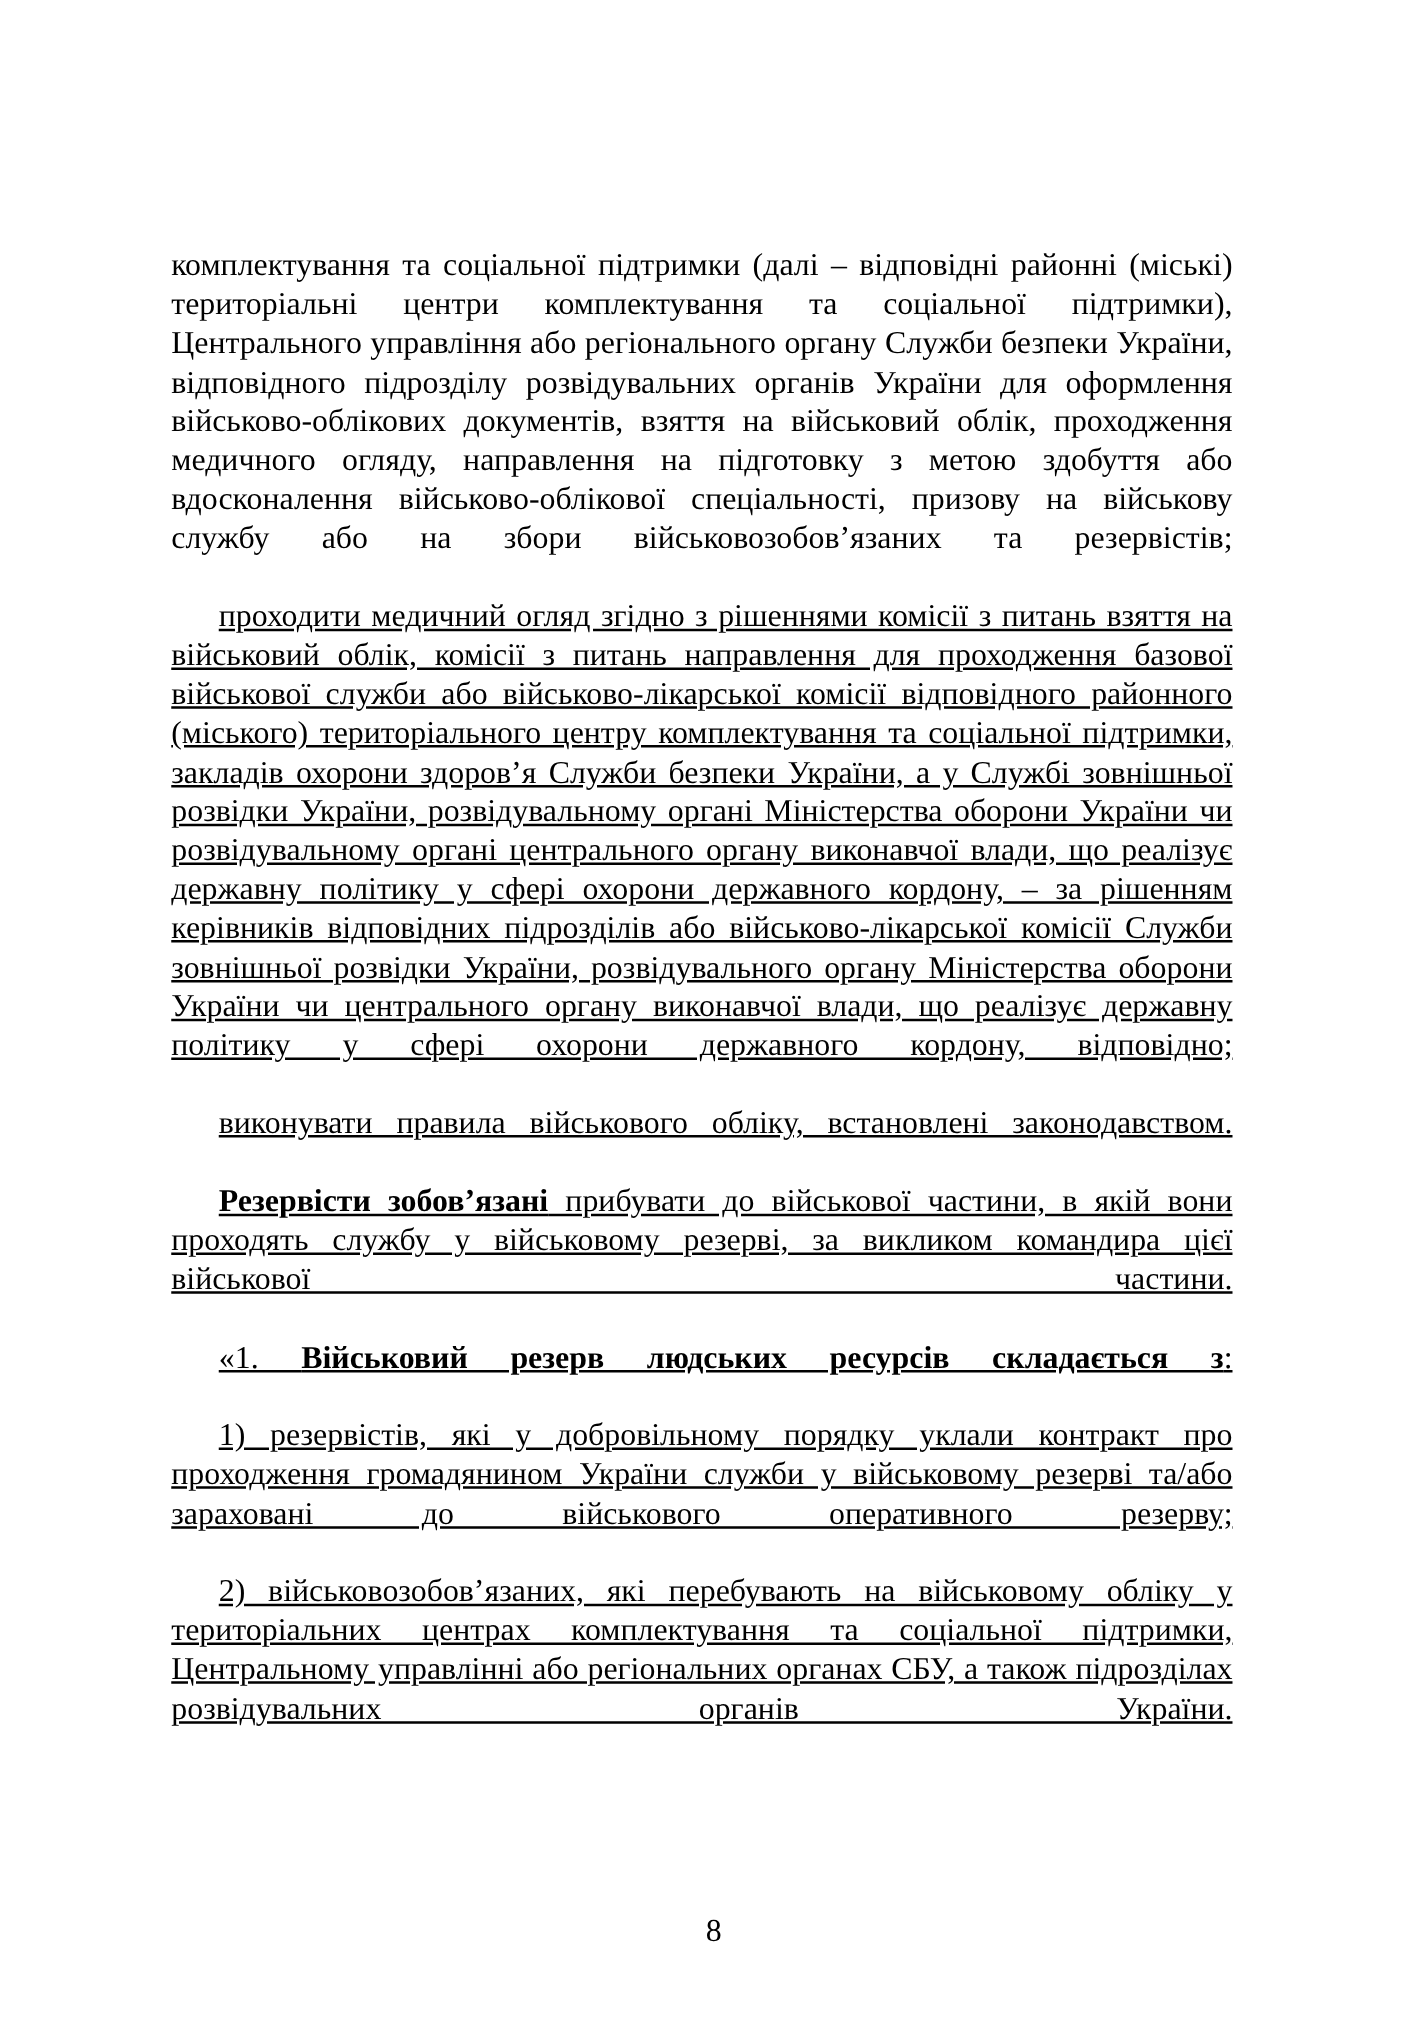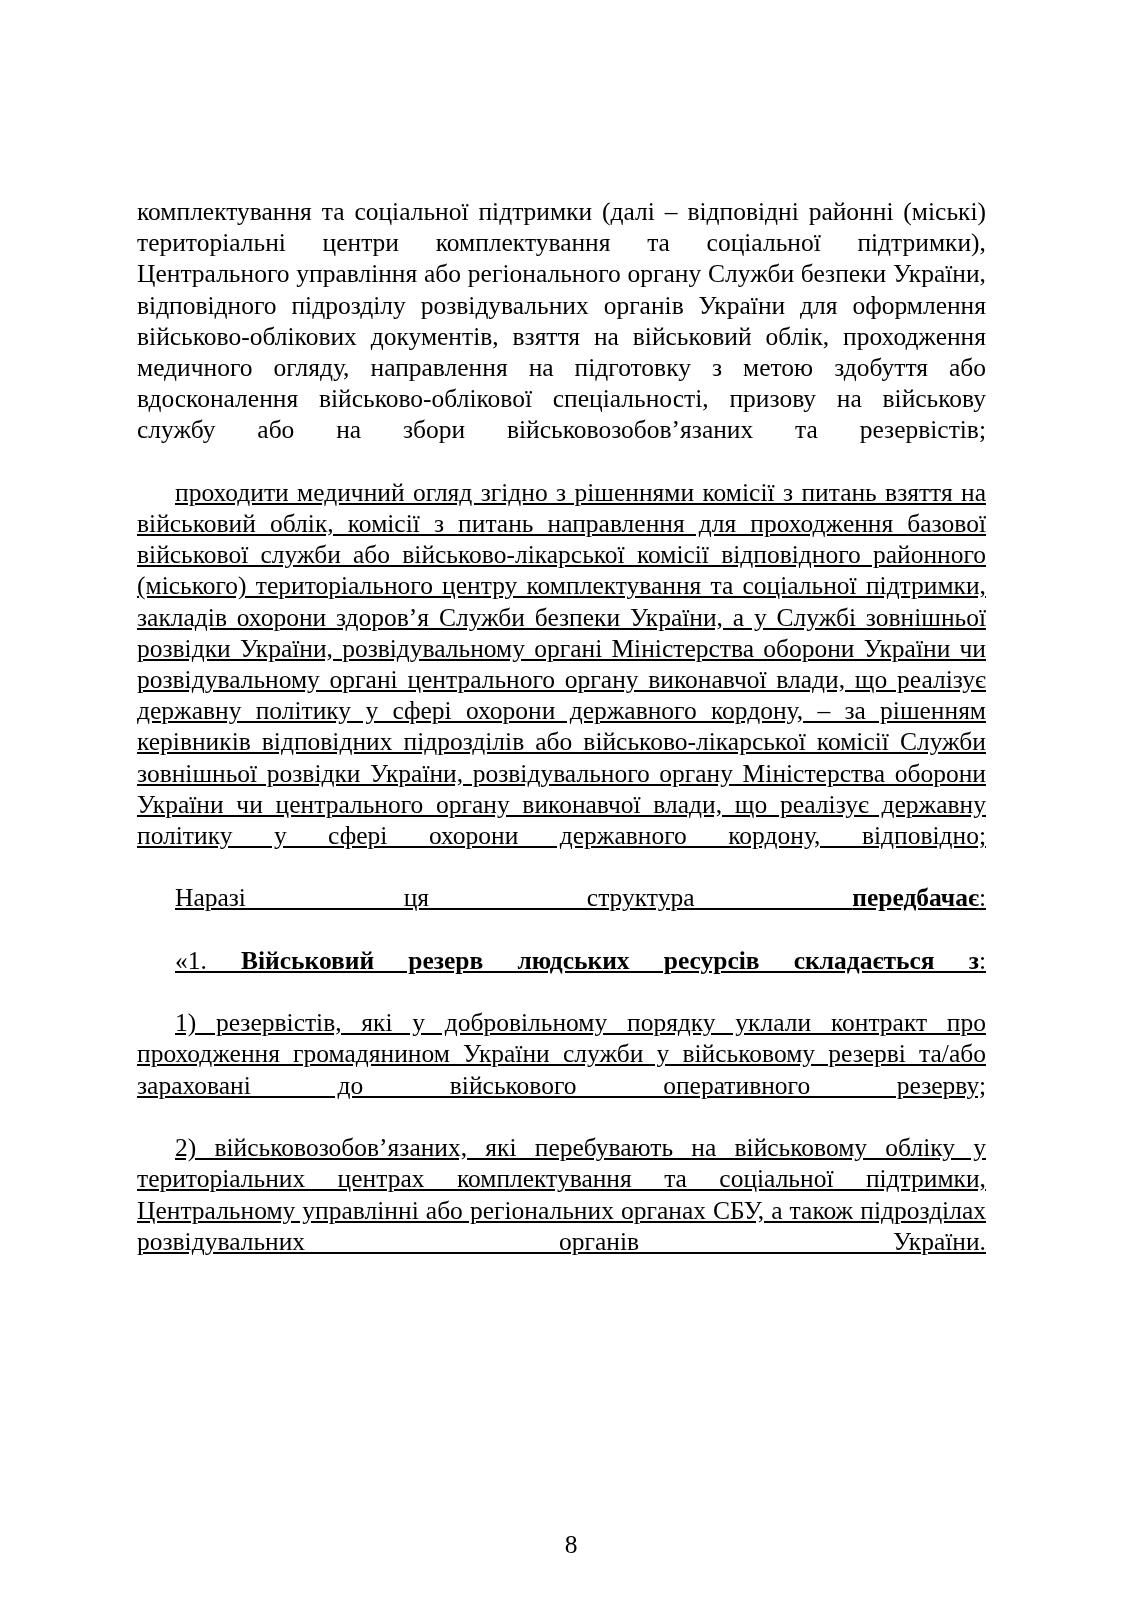--- a/index.html
+++ b/index.html
@@ -74,21 +74,22 @@
 </style>
 </head>
 <body>
 
 <div class="page">
 
   <div class="text-column" id="text-column">
 
   <p class="para cont"><span>комплектування та соціальної підтримки (далі – відповідні районні (міські) територіальні центри комплектування та соціальної підтримки), Центрального управління або регіонального органу Служби безпеки України, відповідного підрозділу розвідувальних органів України для оформлення військово-облікових документів, взяття на військовий облік, проходження медичного огляду, направлення на підготовку з метою здобуття або вдосконалення військово-облікової спеціальності, призову на військову службу або на збори військовозобов’язаних та резервістів;</span></p>
       <p class="para indent"><span>проходити медичний огляд згідно з рішеннями комісії з питань взяття на військовий облік, комісії з питань направлення для проходження базової військової служби або військово-лікарської комісії відповідного районного (міського) територіального центру комплектування та соціальної підтримки, закладів охорони здоров’я Служби безпеки України, а у Службі зовнішньої розвідки України, розвідувальному органі Міністерства оборони України чи розвідувальному органі центрального органу виконавчої влади, що реалізує державну політику у сфері охорони державного кордону, – за рішенням керівників відповідних підрозділів або військово-лікарської комісії Служби зовнішньої розвідки України, розвідувального органу Міністерства оборони України чи центрального органу виконавчої влади, що реалізує державну політику у сфері охорони державного кордону, відповідно;</span></p>
-      <p class="para indent"><span>Наразі ця структура </span><b>передбачає</b><span>:</span></p>
+      <p class="para indent"><span>виконувати правила військового обліку, встановлені законодавством.</span></p>
+      <p class="para indent"><b>Резервісти зобов’язані</b><span> прибувати до військової частини, в якій вони проходять службу у військовому резерві, за викликом командира цієї військової частини.</span></p>
       <p class="para indent"><span>«1. </span><b>Військовий резерв людських ресурсів складається з</b><span>:</span></p>
       <p class="para indent"><span>1) резервістів, які у добровільному порядку уклали контракт про проходження громадянином України служби у військовому резерві та/або зараховані до військового оперативного резерву;</span></p>
       <p class="para indent"><span>2) військовозобов’язаних, які перебувають на військовому обліку у територіальних центрах комплектування та соціальної підтримки, Центральному управлінні або регіональних органах СБУ, а також підрозділах розвідувальних органів України.</span></p>
     </div>
 
   <div class="page-number">8</div>
 
 </div>
 
 </body></html>

